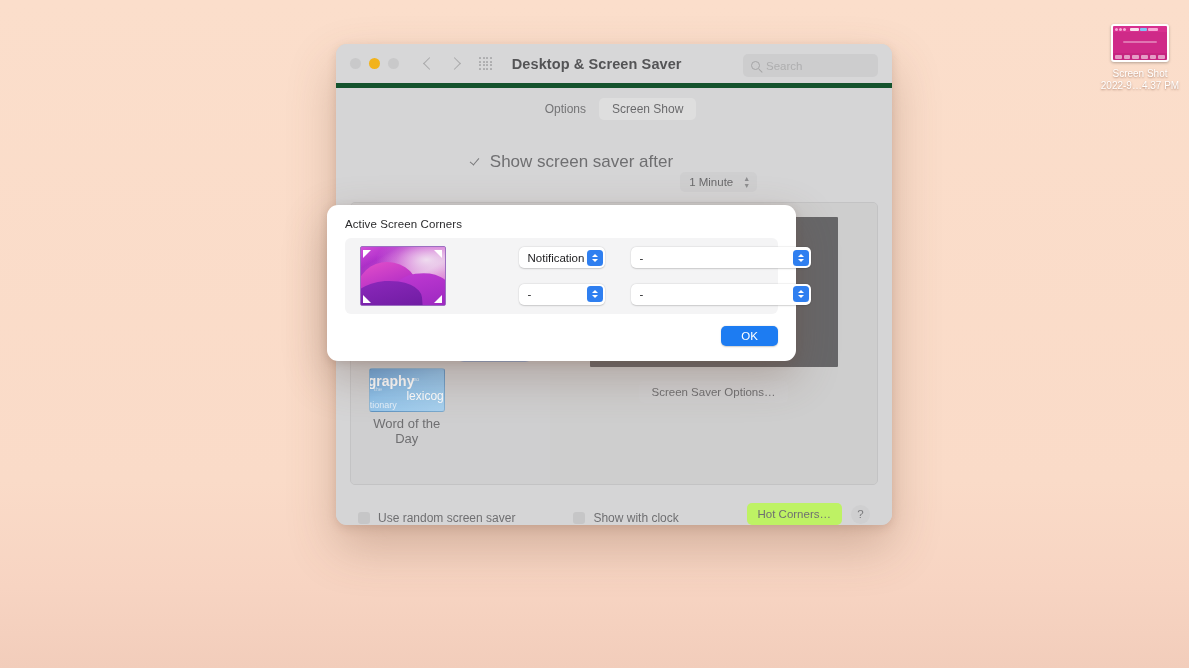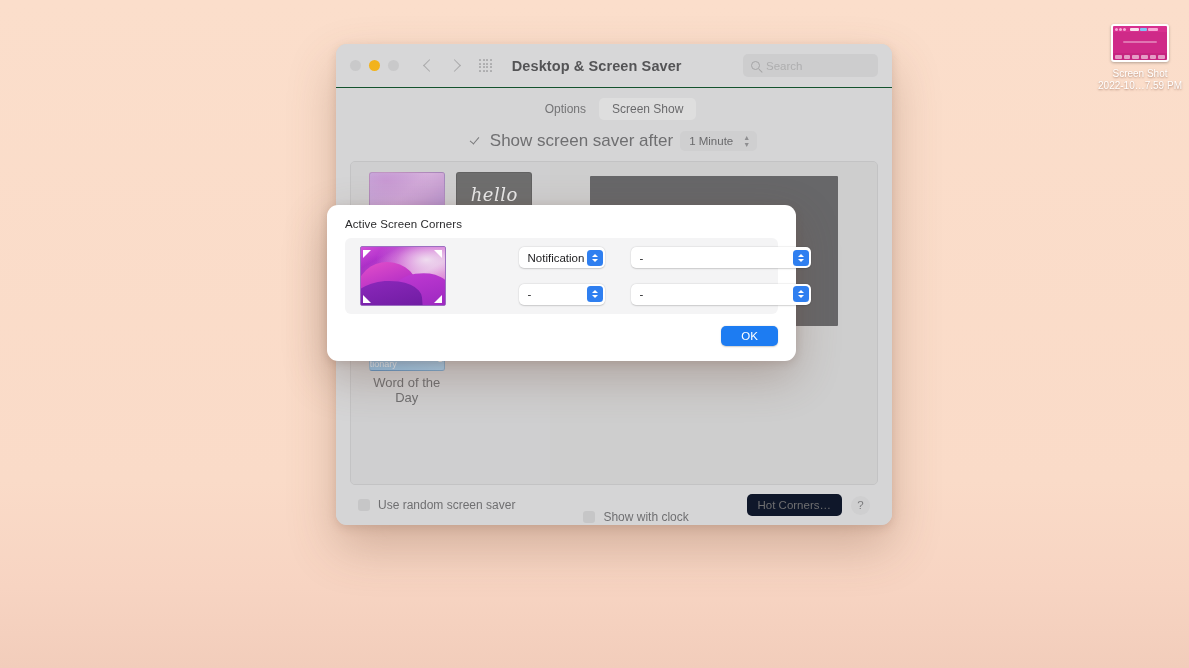--- a/index.html
+++ b/index.html
@@ -68,21 +68,21 @@
     box-shadow:0 22px 48px rgba(120,80,60,.30), 0 3px 10px rgba(120,80,60,.18);
     overflow:hidden;
     display:flex; flex-direction:column;
   }
   .titlebar {
     height:44px; flex:0 0 44px;
     background:#d7d7d8;
     display:flex; align-items:center;
     padding:0 14px;
     position:relative;
-    border-bottom:1px solid #14532d;
+    border-bottom:5px solid #14532d;
   }
   .lights { display:flex; gap:8px; align-items:center; }
   .light { width:11px; height:11px; border-radius:50%; }
   .light.red { background:#c9c9ca; }
   .light.yellow { background:#f2b31c; }
   .light.green { background:#c9c9ca; }
   .navs { display:flex; gap:16px; margin-left:26px; align-items:center; color:#a9a9aa; }
   .chev { width:9px; height:9px; border-right:1.6px solid #a9a9aa; border-bottom:1.6px solid #a9a9aa; }
   .chev.left { transform:rotate(135deg); }
   .chev.right { transform:rotate(-45deg); }
@@ -119,21 +119,21 @@
   .chk { width:12px; height:12px; position:relative; display:inline-block; }
   .chk .tick {
     position:absolute; left:1px; top:0px; width:5px; height:9px;
     border-right:1.8px solid #7a7a7c; border-bottom:1.8px solid #7a7a7c;
     transform:rotate(40deg);
   }
   .row-after .lbl { font-size:17px; color:#6f6f71; }
   .popup-sm {
     background:#cfcfd0; border-radius:5px; height:20px;
     display:flex; align-items:center; gap:10px; padding:0 7px 0 9px;
-    font-size:11.5px; color:#6a6a6c;
+    font-size:11.5px; color:#6a6a6c;margin-top:41px;
   }
   .popup-sm .steps { display:flex; flex-direction:column; gap:2px; color:#8e8e90; font-size:7px; line-height:5px; }
   .panes { flex:1; display:flex; gap:0; border:1px solid #c3c3c4; border-radius:5px; overflow:hidden; background:#cecece; }
   .pane-left { width:199px; background:#cfcfd0; padding:10px 0 0 0; position:relative; }
   .ss-grid { display:grid; grid-template-columns:1fr 1fr; gap:6px 8px; padding:0 16px; }
   .ss-item { text-align:center; }
   .ss-thumb {
     width:76px; height:44px; border-radius:3px; margin:0 auto;
     border:1px solid rgba(0,0,0,.10);
     overflow:hidden; position:relative;
@@ -170,29 +170,29 @@
   .thumb-word .w4 { position:absolute; left:42px; top:7px; font-size:6px; color:rgba(255,255,255,.7); }
   .thumb-word .w5 { position:absolute; left:4px; top:17px; font-size:6px; color:rgba(255,255,255,.6); }
   .pane-right { flex:1; background:#cecece; padding:14px 14px 0; display:flex; flex-direction:column; align-items:center; }
   .preview-box { width:248px; height:150px; background:#676769; border-radius:1px; }
   .opts-btn {
     margin-top:14px; background:#cfcfd0; border-radius:5px;
     font-size:11.5px; color:#6f6f71; padding:5px 12px;
   }
   .win-footer {
     height:40px; flex:0 0 40px; background:#d5d5d6;
-    display:flex; align-items:center; padding:0 22px;
-    gap:10px; position:relative;
+    display:flex; align-items:flex-end; padding:0 22px;
+    gap:0; position:relative;
   }
   .foot-chk { display:flex; align-items:center; gap:8px; font-size:12px; color:#6f6f71; }
   .box { width:12px; height:12px; border-radius:3px; background:#c6c6c7; }
   .foot-chk.second { margin-left:58px;margin-top:24px; }
   .foot-right { margin-left:auto; display:flex; align-items:center; gap:9px; }
   .hot-btn {
-    background:#0f172a; border-radius:5px; font-size:11.5px; color:#6f6f71; padding:5px 11px;
+    background:#bef264; border-radius:5px; font-size:11.5px; color:#6f6f71; padding:5px 11px;
   }
   .help-btn {
     width:19px; height:19px; border-radius:50%; background:#cfcfd0;
     display:flex; align-items:center; justify-content:center;
     font-size:11.5px; color:#7a7a7c;
   }
   
   #hot-corners-sheet {
     position:absolute; left:327px; top:205px;
     width:469px; height:156px;
@@ -303,21 +303,21 @@
         <u></u>
         <u></u>
         <u></u>
         <u></u>
         <u></u>
         <u></u>
       </div>
   </div>
   <div class="label">
     <div>Screen Shot</div>
-    <div>2022-10…7.59 PM</div>
+    <div>2022-9…4.37 PM</div>
   </div>
 </div>
 
 <div id="prefs-window">
 
   <div class="titlebar">
     <div class="lights">
       <span class="light red"></span>
       <span class="light yellow"></span>
       <span class="light green"></span>

